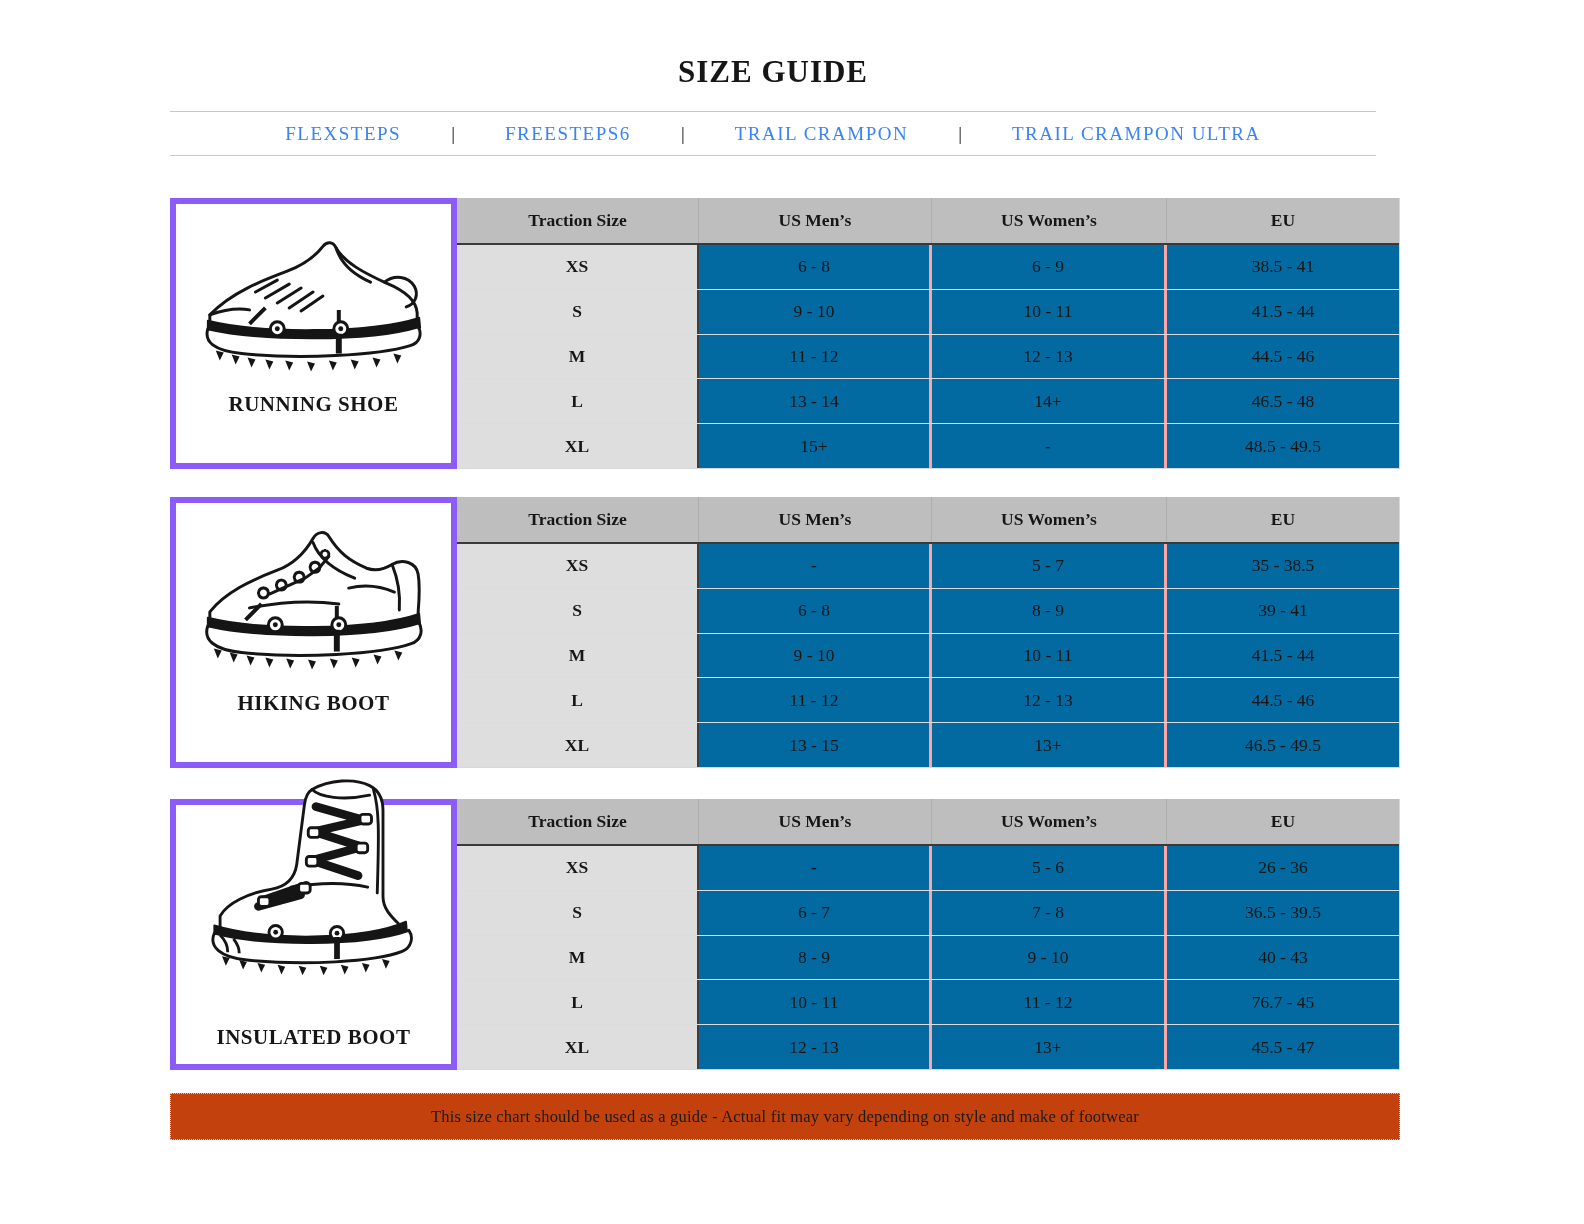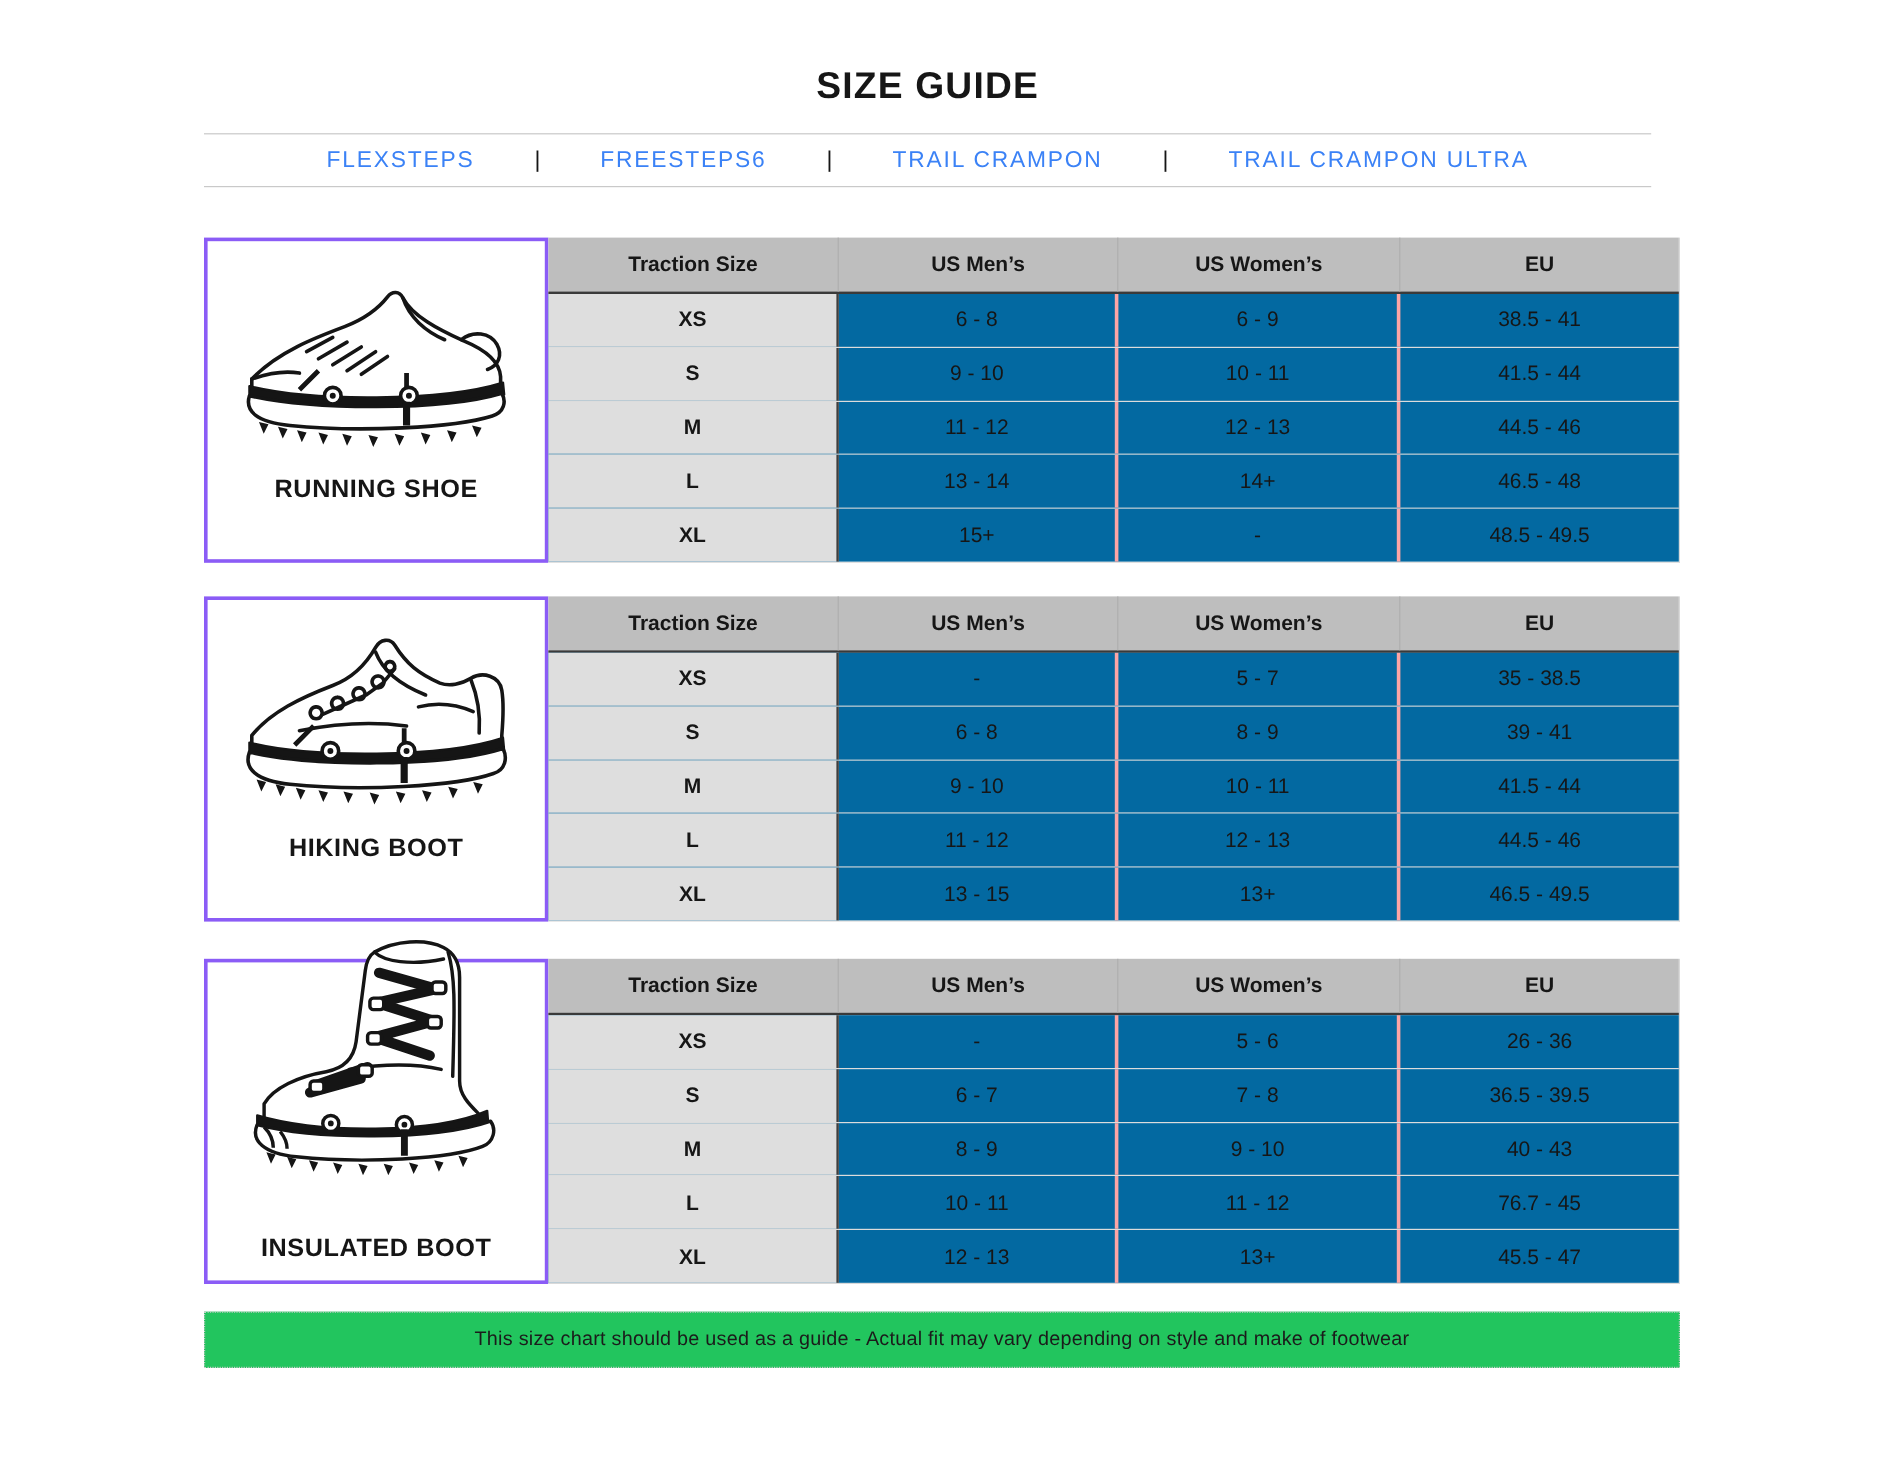--- a/index.html
+++ b/index.html
@@ -1,21 +1,21 @@
 <!DOCTYPE html>
 <html><head>
 <meta charset="utf-8">
 <style>
   * { margin:0; padding:0; box-sizing:border-box; }
   html,body { background:#ffffff; }
   .page {
     position:relative; width:1584px; height:1224px; background:#fff;
     font-family:"Liberation Sans", sans-serif; color:#161616; overflow:hidden;
   }
-  .content { position:absolute; left:170px; top:0; width:1206px; height:1224px; }
+  .content { position:absolute; left:170px; top:0; width:1206px; height:1224px;font-family:Liberation Serif, serif; }
 
   .title {
     position:absolute; top:54px; left:0; width:100%;
     text-align:center; font-size:31px; font-weight:bold; letter-spacing:1px;
   }
 
   .nav {
     position:absolute; top:111px; left:0; width:100%; height:45px;
     border-top:1px solid #c9c9c9; border-bottom:1px solid #c9c9c9;
     display:flex; align-items:center; justify-content:center; gap:50px;
@@ -25,21 +25,21 @@
     cursor:pointer; white-space:nowrap;
   }
   .nav-sep { font-size:19px; color:#161616; font-weight:300; }
 
   .section { position:absolute; left:0; width:1230px; height:271px; display:flex; }
   .section-1 { top:198px; }
   .section-2 { top:497px; }
   .section-3 { top:799px; }
 
   .shoe-box {
-    width:287px; height:271px; border:3px solid #8b5cf6; background:#fff;
+    width:287px; height:271px; border:6px solid #8b5cf6; background:#fff;
     display:flex; flex-direction:column; align-items:center; justify-content:flex-end;text-align:right;
   }
   .shoe-art { flex:1; display:flex; align-items:center; justify-content:center; width:100%; }
   .shoe-label { font-weight:bold; font-size:21px; letter-spacing:0.5px; margin-bottom:46px; }
   .section-3 .shoe-label { margin-bottom:14px;margin-top:36px; }
 
   .size-table {
     width:943px; height:271px; display:flex; flex-direction:column;
     border-right:1px solid #d9d9d9; border-bottom:1px solid #d9d9d9;
   }
@@ -60,21 +60,21 @@
   .td {
     display:flex; align-items:center; justify-content:center;
     font-size:17.5px; border-right:3px solid #fca5a5;
   }
   .td:last-child { border-right:none; }
   .td.size-col { background:#dedede; font-weight:bold; border-right:2px solid #3f3f3f; }
 
   .footer-note {
     position:absolute; top:1093px; left:0; width:1230px; height:47px;
     border:1px dotted #cccccc; display:flex; align-items:center; justify-content:center;
-    font-size:16.5px; letter-spacing:0.2px; color:#1b1b1b; background:#22c55e;
+    font-size:16.5px; letter-spacing:0.2px; color:#1b1b1b; background:#c2410c;
   }
 </style>
 </head>
 <body>
 
 <div class="page">
   <div class="content">
 
     <h1 class="title">SIZE GUIDE</h1>
 

